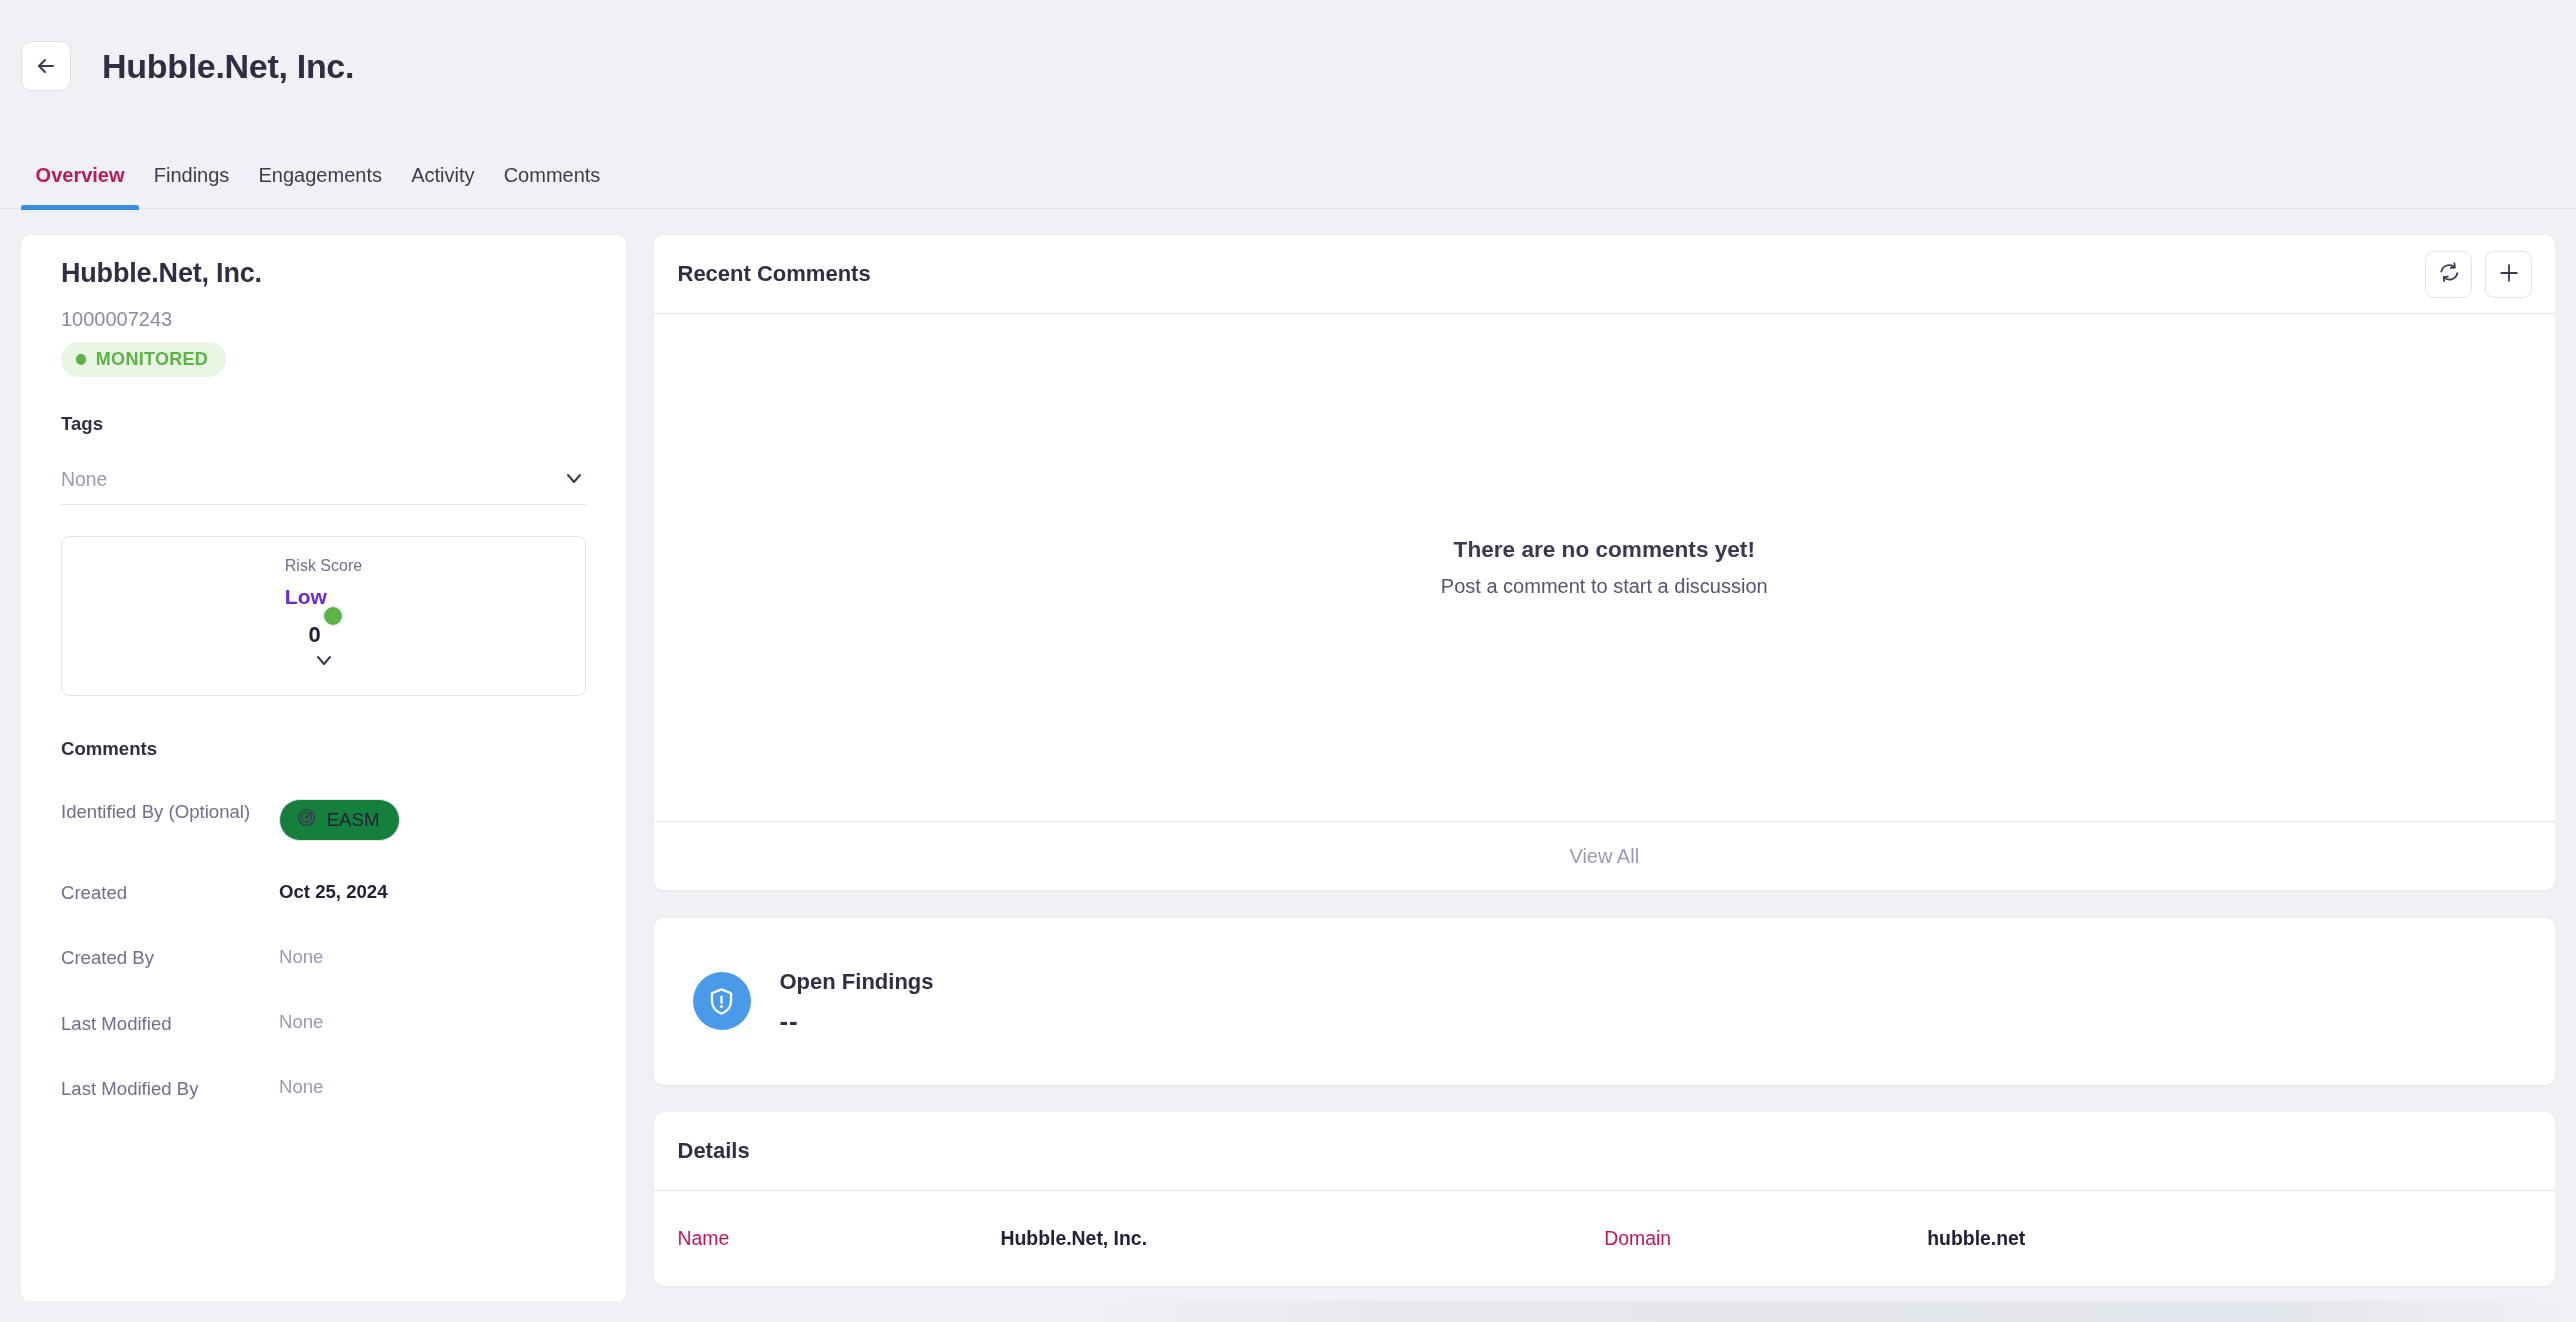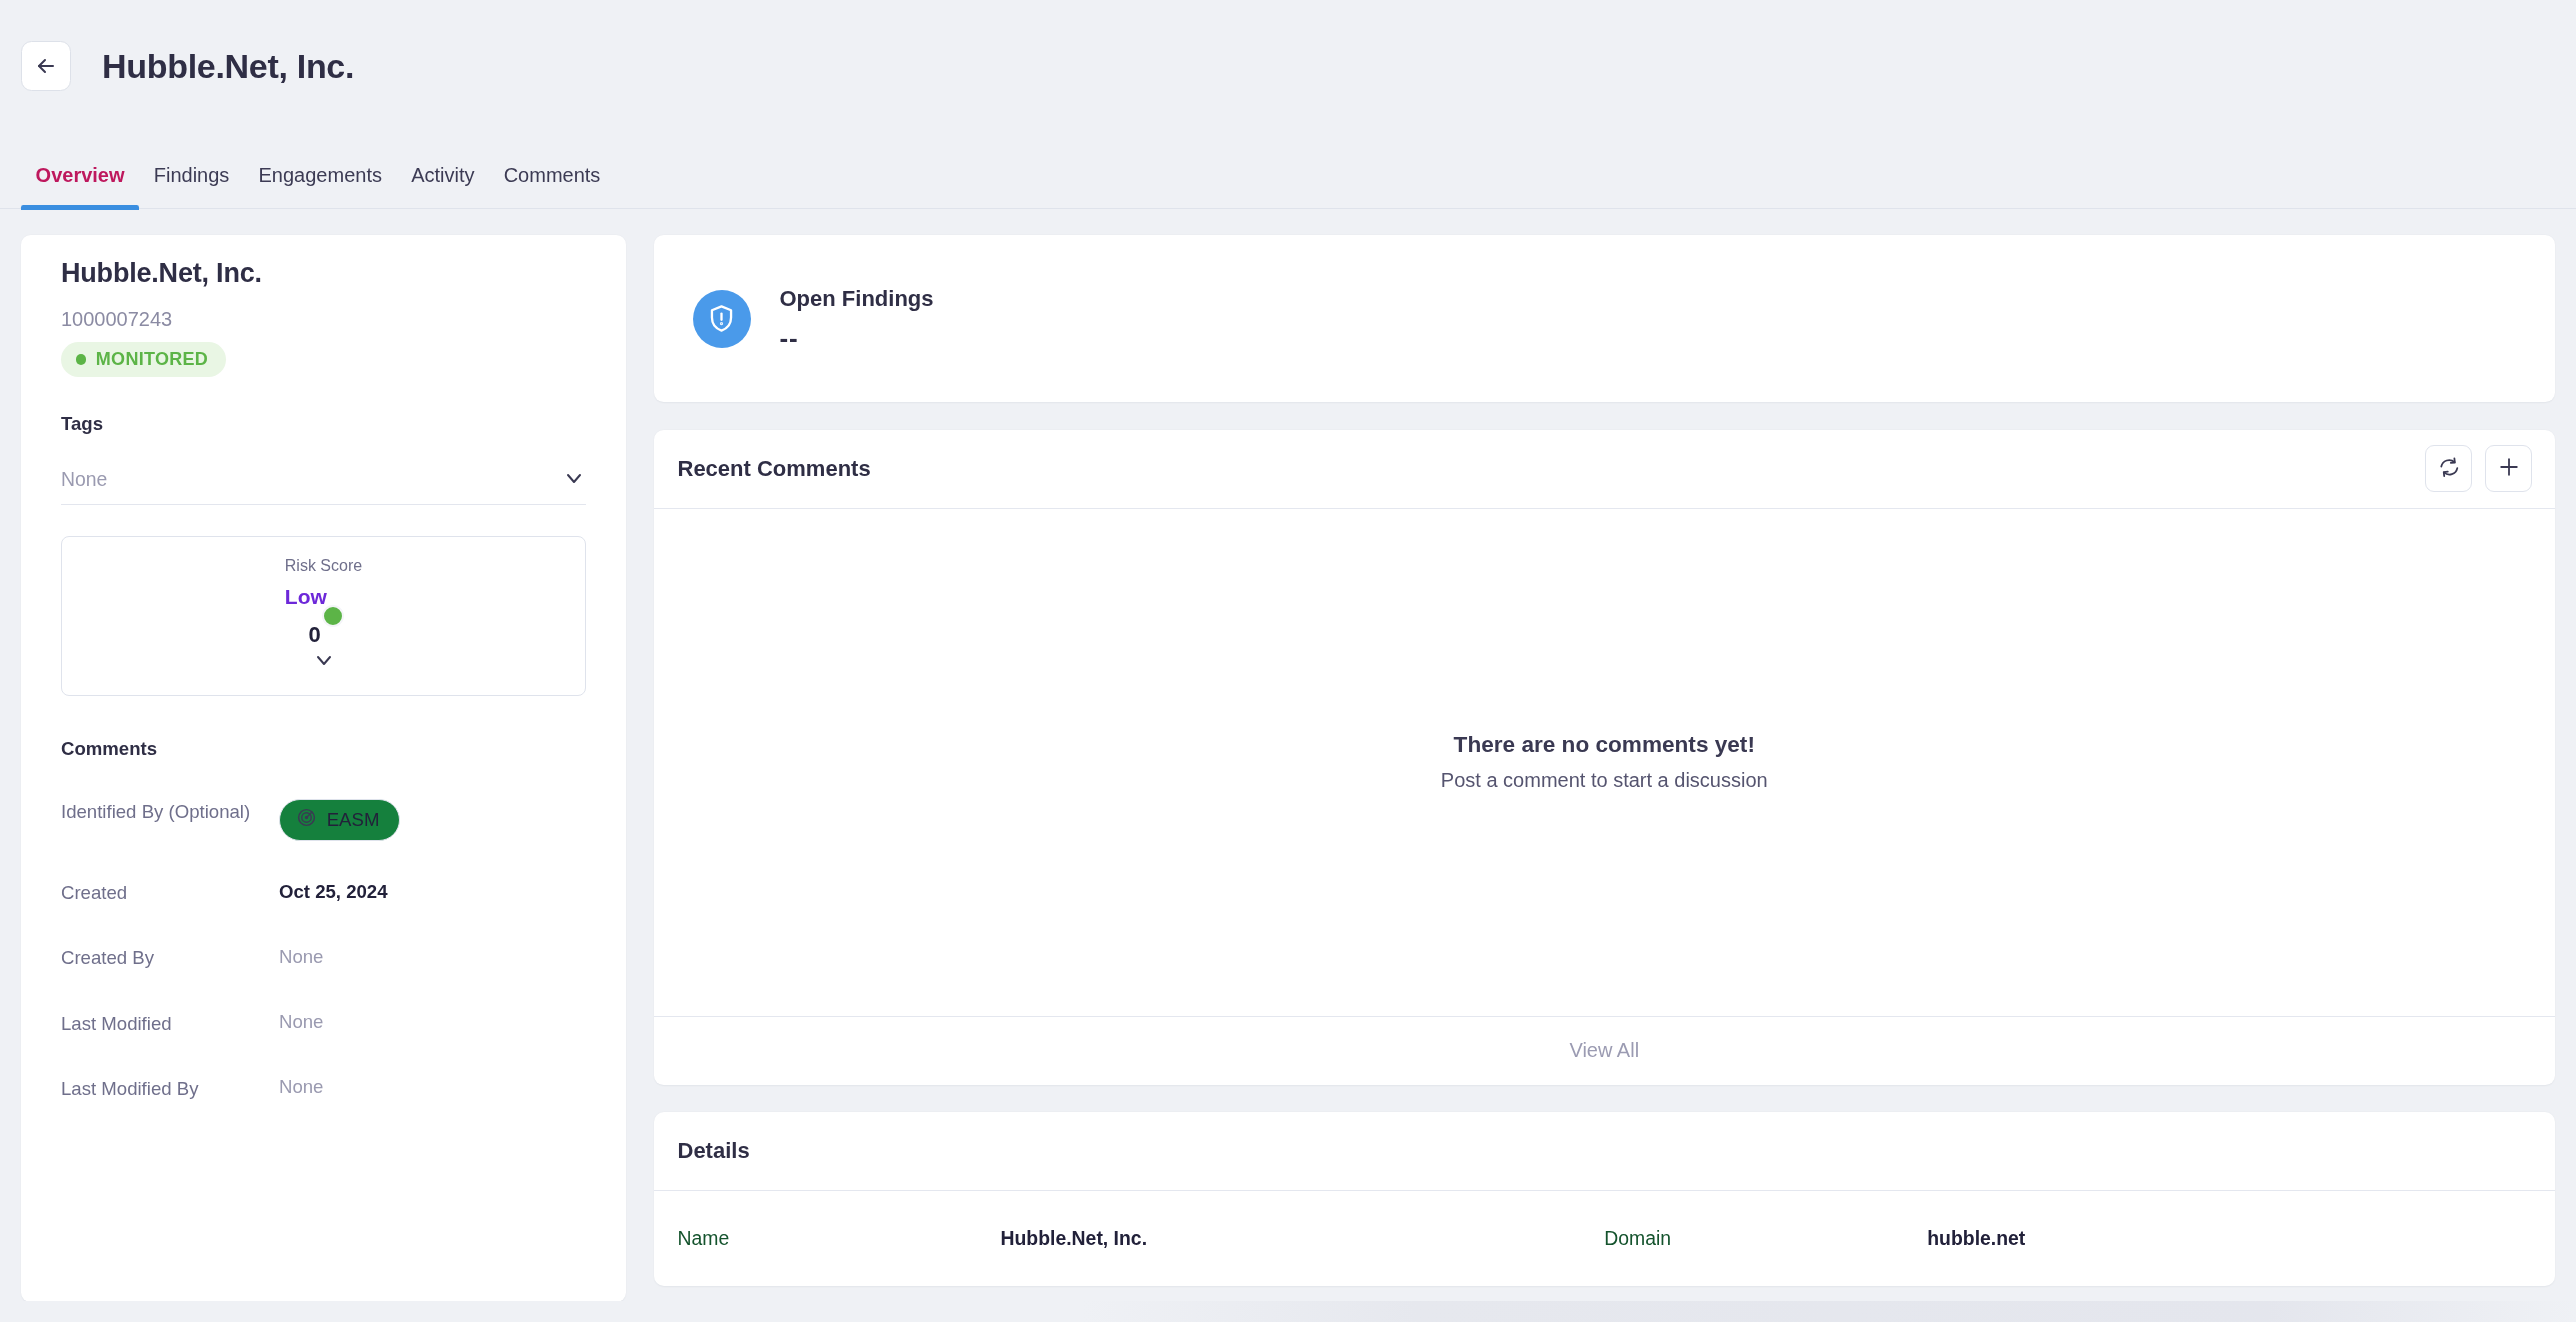--- a/index.html
+++ b/index.html
@@ -312,21 +312,21 @@
 
   .details-card { display: flex; flex-direction: column; border-radius: 10px; }
   .details-grid {
     display: flex;
     padding: 36px 24px 36px 24px;
   }
   .detail-pair { display: flex; flex: 1 1 0; min-width: 0; }
   .detail-key {
     flex: 0 0 323px;
     font-size: 19.4px;
-    color: #14532d;
+    color: #be185d;
   }
   .detail-val {
     font-size: 19.4px;
     font-weight: bold;
     color: #22213a;
   }
 
   
   .bottom-fade {
     position: fixed;
@@ -434,34 +434,20 @@
     </div>
 
     <div class="kv-row">
       <div class="kv-key">Last Modified By</div>
       <div class="kv-val muted">None</div>
     </div>
 
   </div>
 
   <div class="main-col">
-
-    <div class="card findings-card">
-      <div class="findings-icon">
-        <svg width="31" height="31" viewBox="0 0 24 24" fill="none" stroke="#ffffff" stroke-width="1.8" stroke-linecap="round" stroke-linejoin="round">
-          <path d="M12 2.6 L19.4 5.6 V11.2 C19.4 16.2 16.2 19.8 12 21.4 C7.8 19.8 4.6 16.2 4.6 11.2 V5.6 Z"></path>
-          <line x1="12" y1="8.2" x2="12" y2="13"></line>
-          <circle cx="12" cy="15.9" r="0.35" fill="#ffffff"></circle>
-        </svg>
-      </div>
-      <div class="findings-text">
-        <div class="findings-title">Open Findings</div>
-        <div class="findings-value">--</div>
-      </div>
-    </div>
 
     <div class="card comments-card">
       <div class="card-header">
         <div class="card-title">Recent Comments</div>
         <div class="header-actions">
           <div class="icon-button">
             <span>
               <svg width="22.6" height="22.6" viewBox="0 0 24 24" fill="none" stroke="#3a3952" stroke-width="1.9" stroke-linecap="round" stroke-linejoin="round">
                 <path d="M3.5 11.2 A8.5 8.5 0 0 1 17.6 6.6"></path>
                 <polyline points="17.4 2.6 17.9 6.9 13.6 7.4"></polyline>
@@ -484,20 +470,34 @@
       <div class="comments-empty">
         <div class="empty-title">There are no comments yet!</div>
         <div class="empty-sub">Post a comment to start a discussion</div>
       </div>
 
       <div class="view-all-row">
         <span class="view-all-link">View All</span>
       </div>
     </div>
 
+    <div class="card findings-card">
+      <div class="findings-icon">
+        <svg width="31" height="31" viewBox="0 0 24 24" fill="none" stroke="#ffffff" stroke-width="1.8" stroke-linecap="round" stroke-linejoin="round">
+          <path d="M12 2.6 L19.4 5.6 V11.2 C19.4 16.2 16.2 19.8 12 21.4 C7.8 19.8 4.6 16.2 4.6 11.2 V5.6 Z"></path>
+          <line x1="12" y1="8.2" x2="12" y2="13"></line>
+          <circle cx="12" cy="15.9" r="0.35" fill="#ffffff"></circle>
+        </svg>
+      </div>
+      <div class="findings-text">
+        <div class="findings-title">Open Findings</div>
+        <div class="findings-value">--</div>
+      </div>
+    </div>
+
     <div class="card details-card">
       <div class="card-header">
         <div class="card-title">Details</div>
       </div>
       <div class="details-grid">
         <div class="detail-pair">
           <div class="detail-key">Name</div>
           <div class="detail-val">Hubble.Net, Inc.</div>
         </div>
         <div class="detail-pair">

